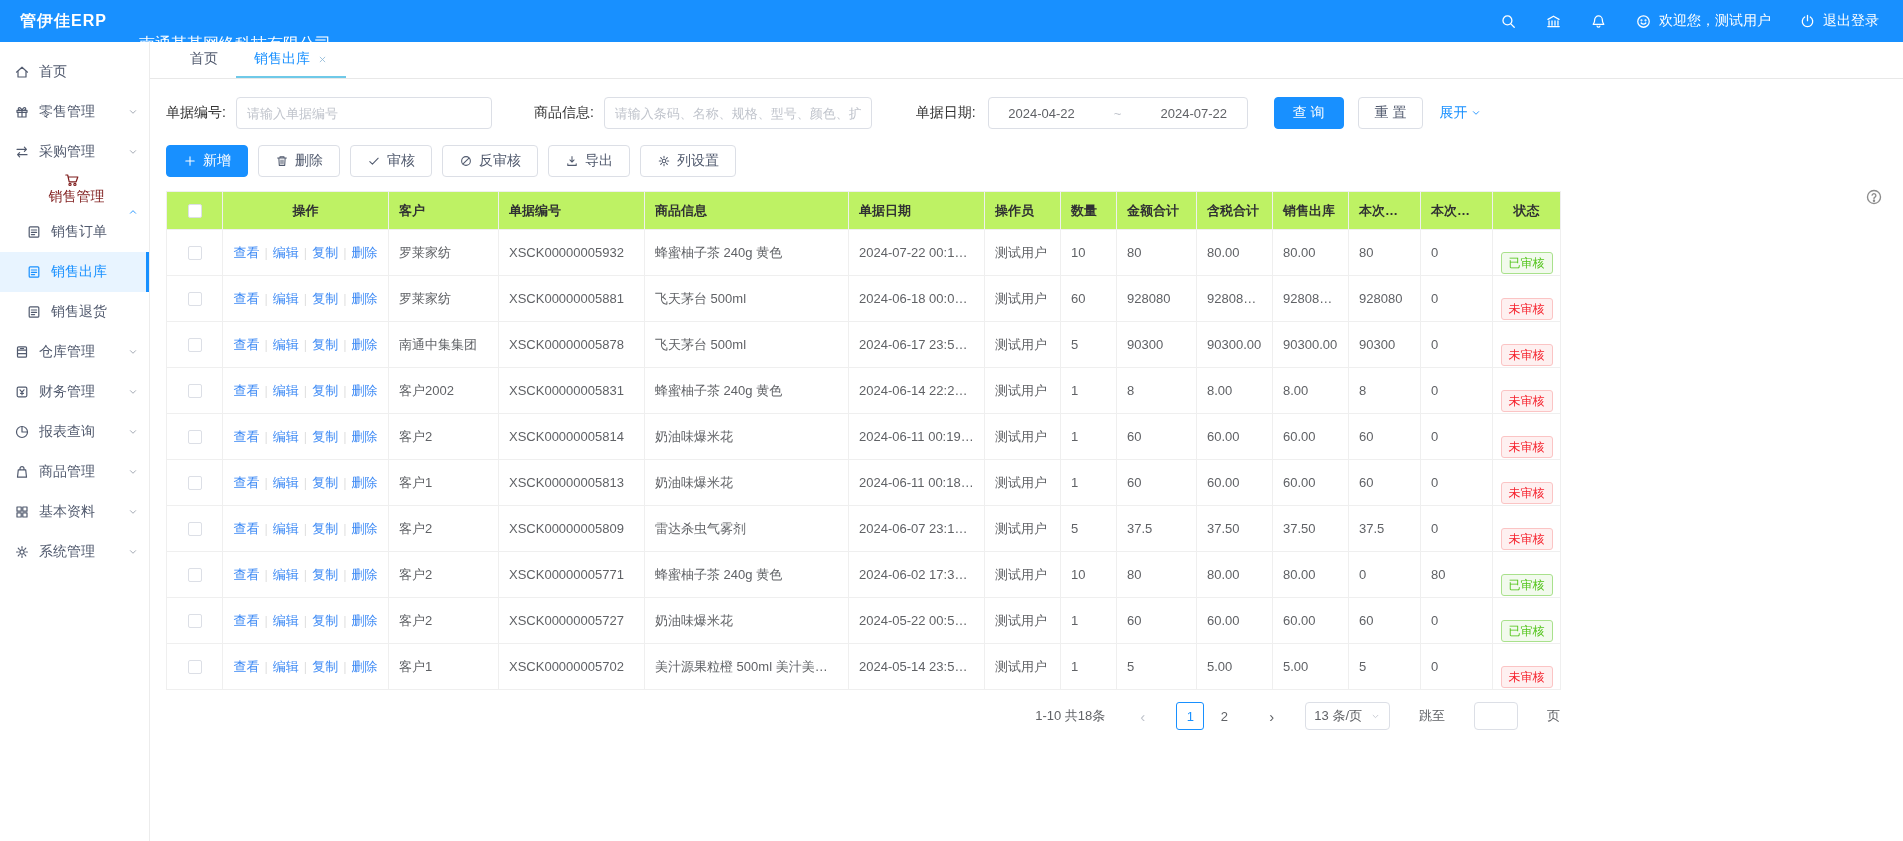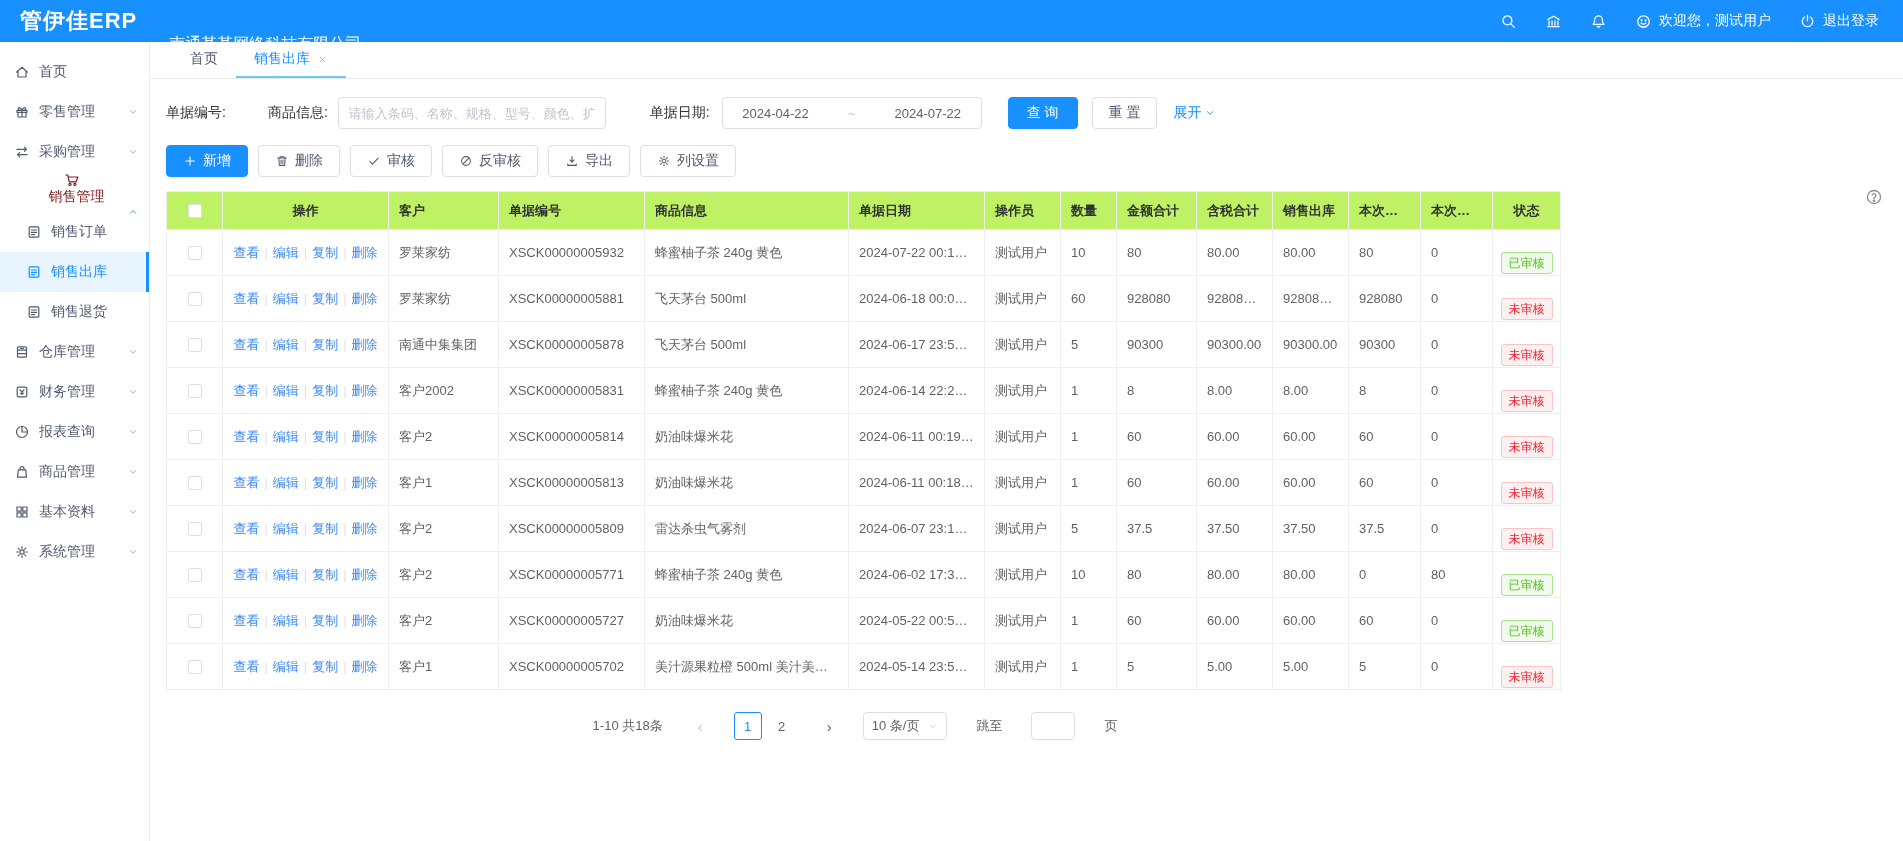--- a/index.html
+++ b/index.html
@@ -1,21 +1,21 @@
 <!DOCTYPE html>
 <html><head>
 <meta charset="utf-8">
 <style>
   * { margin:0; padding:0; box-sizing:border-box; }
   html,body { width:1903px; height:841px; overflow:hidden; background:#fff;
     font-family:"Liberation Sans","DejaVu Sans",sans-serif; font-size:14px; color:#333; }
 
   
   .app-header { height:42px; background:#1890ff; display:flex; align-items:center; color:#fff; }
-  .logo { font-size:22px; font-weight:bold; padding:0 18px 0 20px; letter-spacing:1px; white-space:nowrap; }
+  .logo { font-size:16px; font-weight:bold; padding:0 18px 0 20px; letter-spacing:1px; white-space:nowrap; }
   .company { font-size:16px; margin-left:14px; white-space:nowrap;margin-top:46px; }
   .header-right { margin-left:auto; display:flex; align-items:center; gap:28px; padding-right:24px; }
   .hicon { width:17px; height:17px; display:inline-flex; cursor:pointer; }
   .hicon svg { width:100%; height:100%; }
   .huser { display:flex; align-items:center; gap:7px; font-size:14px; cursor:pointer; white-space:nowrap; }
 
   
   .app-body { display:flex; height:799px; }
   .sidebar { width:150px; background:#fff; border-right:1px solid #ececec; padding-top:10px; flex:none; }
   .main { flex:1; position:relative; background:#fff; }
@@ -76,21 +76,21 @@
   .grid th.c, .grid td.c { text-align:center; padding:0 4px; }
   .cbx { display:inline-block; width:14px; height:14px; border:1px solid #dcdfe6; border-radius:2px; background:#fff; vertical-align:middle; cursor:pointer; }
   .oplink { color:#3d8af5; cursor:pointer; }
   .opsep { color:#e2e2e2; margin:0 5px; }
   .badge { display:inline-block; padding:2px 7px; font-size:12px; border-radius:3px; line-height:16px;margin-top:21px; }
   .badge.approved { color:#52c41a; background:#f2faed; border:1px solid #a9e18c; }
   .badge.unapproved { color:#f5222d; background:#fef0f0; border:1px solid #fbc4c4; }
   .redtext { color:#f5222d; }
 
   
-  .pager { width:1410px; display:flex; justify-content:center; align-items:center; gap:29px; margin-top:22px; color:#606266; font-size:13px; }
+  .pager { width:1410px; display:flex; justify-content:flex-end; align-items:center; gap:29px; margin-top:12px; color:#606266; font-size:13px; }
   .pg-summary { margin-right:4px; }
   .pg-arrow { font-size:15px; color:#606266; cursor:pointer; padding:0 2px; }
   .pg-arrow.disabled { color:#c0c4cc; cursor:default; }
   .pg-num { min-width:28px; height:28px; display:inline-flex; align-items:center; justify-content:center; cursor:pointer; border-radius:3px; }
   .pg-num.current { border:1px solid #1890ff; color:#1890ff; background:#fff; }
   .pg-size { height:28px; border:1px solid #dcdfe6; border-radius:4px; display:inline-flex; align-items:center; gap:8px; padding:0 8px; cursor:pointer; }
   .pg-size .chev { width:11px; height:11px; display:inline-flex; color:#c0c4cc; }
   .pg-size .chev svg { width:100%; height:100%; }
   .pg-jump-input { width:44px; height:28px; border:1px solid #dcdfe6; border-radius:4px; outline:none; padding:0 6px; }
 </style>
@@ -321,20 +321,21 @@
         <span class="tclose">
             <svg viewBox="0 0 16 16" fill="none" stroke="currentColor" stroke-width="1.2" stroke-linecap="round" stroke-linejoin="round">
               <path d="M4.6 4.6l6.8 6.8M11.4 4.6l-6.8 6.8"></path>
             </svg>
           </span>
       </div>
     </div>
 
     <div class="filter-row">
       <span class="flabel">单据编号:</span>
+      <input class="finput bill-input" placeholder="请输入单据编号" style="">
       <span class="flabel prod-label">商品信息:</span>
       <input class="finput prod-input" placeholder="请输入条码、名称、规格、型号、颜色、扩展..." style="">
       <span class="flabel date-label">单据日期:</span>
       <div class="date-box">
         <span>2024-04-22</span>
         <span style="color:#c0c4cc;">~</span>
         <span>2024-07-22</span>
       </div>
       <button class="btn primary search-btn">查 询</button>
       <button class="btn reset-btn">重 置</button>
@@ -607,21 +608,21 @@
 
     <div class="pager">
       <span class="pg-summary">1-10 共18条</span>
       <span class="pg-arrow disabled">‹</span>
       <span id="pages-container" style="display:inline-flex;gap:6px;">
           <span class="pg-num current">1</span>
           <span class="pg-num">2</span>
         </span>
       <span class="pg-arrow">›</span>
       <span class="pg-size">
-        <span>10 条/页</span>
+        <span>13 条/页</span>
         <span class="chev">
             <svg viewBox="0 0 16 16" fill="none" stroke="currentColor" stroke-width="1.2" stroke-linecap="round" stroke-linejoin="round">
               <path d="M4.5 6.2 8 9.7l3.5-3.5"></path>
             </svg>
           </span>
       </span>
       <span>跳至</span>
       <input class="pg-jump-input" style="">
       <span>页</span>
     </div>

